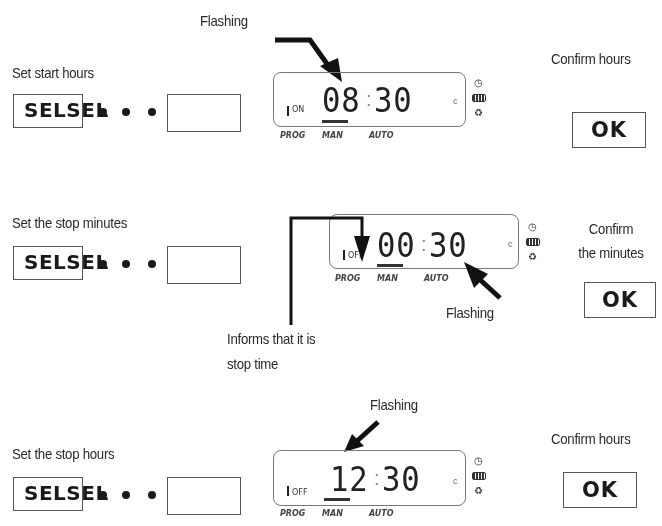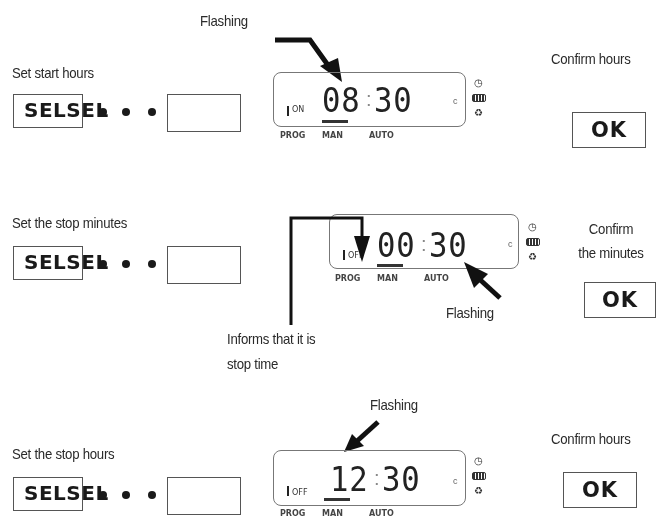--- a/index.html
+++ b/index.html
@@ -12,21 +12,21 @@
   .dot{width:8px;height:8px;border-radius:50%;background:#1a1a1a;}
   .emptybox{border:1.5px solid #555;width:74px;height:38px;box-sizing:border-box;}
   .okbtn{border:1.5px solid #555;box-sizing:border-box;font-family:"DejaVu Sans",sans-serif;font-weight:bold;font-size:21px;color:#1a1a1a;display:flex;align-items:center;justify-content:center;letter-spacing:1px;}
   .lcd{border:1.5px solid #777;border-radius:8px;box-sizing:border-box;}
   .digits{font-family:"DejaVu Sans Mono",monospace;font-size:34px;color:#222;letter-spacing:1px;transform:scaleX(0.9);transform-origin:left top;white-space:nowrap;line-height:1;}
   .colon{font-size:20px;color:#888;}
   .onoff{font-size:8px;color:#333;font-family:"DejaVu Sans",sans-serif;}
   .tick{width:2px;background:#222;}
   .underline{height:3px;background:#333;}
   .modes{font-size:8px;font-weight:bold;color:#444;font-family:"DejaVu Sans",sans-serif;white-space:nowrap;}
-  .modes span{position:absolute;}
+  .modes span{position:absolute;font-style:italic;}
   .sideicon{color:#333;font-size:10px;line-height:1;}
   .battery{width:14px;height:8px;border:1.5px solid #333;border-radius:2px;box-sizing:border-box;background:repeating-linear-gradient(90deg,#333 0 2px,#fff 2px 3px);}
   .smallc{font-size:9px;color:#666;}
   svg{position:absolute;overflow:visible;}
 </style>
 </head>
 <body>
 
 <div>
   <div class="abs label" style="left:200px;top:12px;">Flashing</div>

